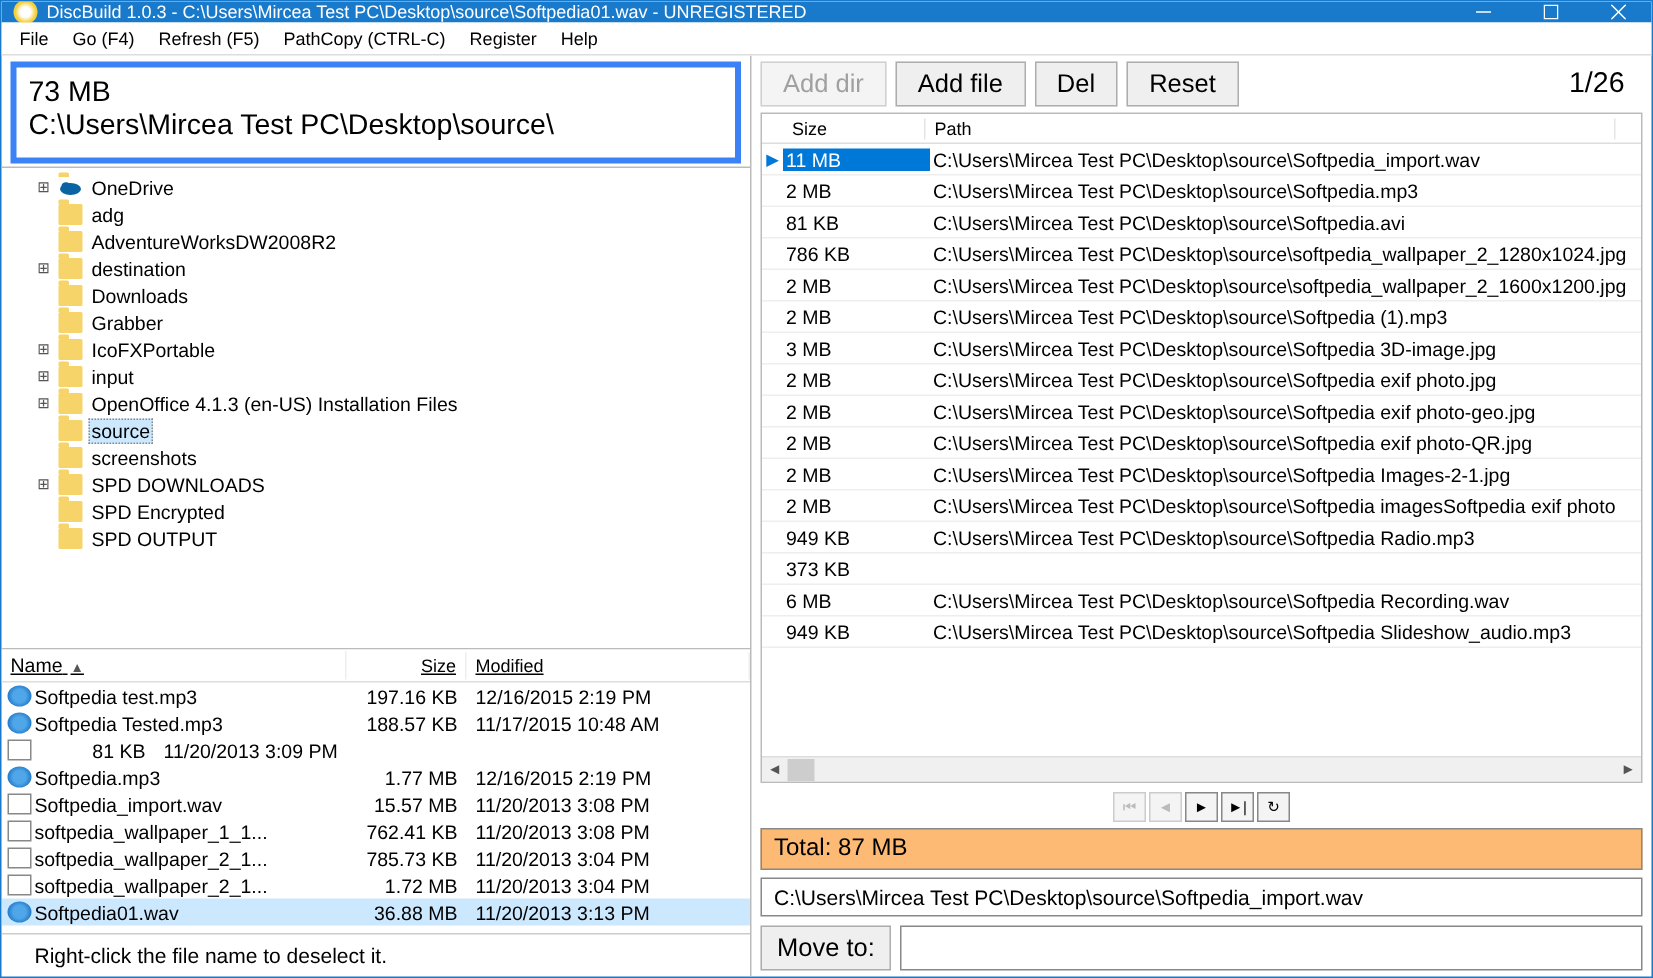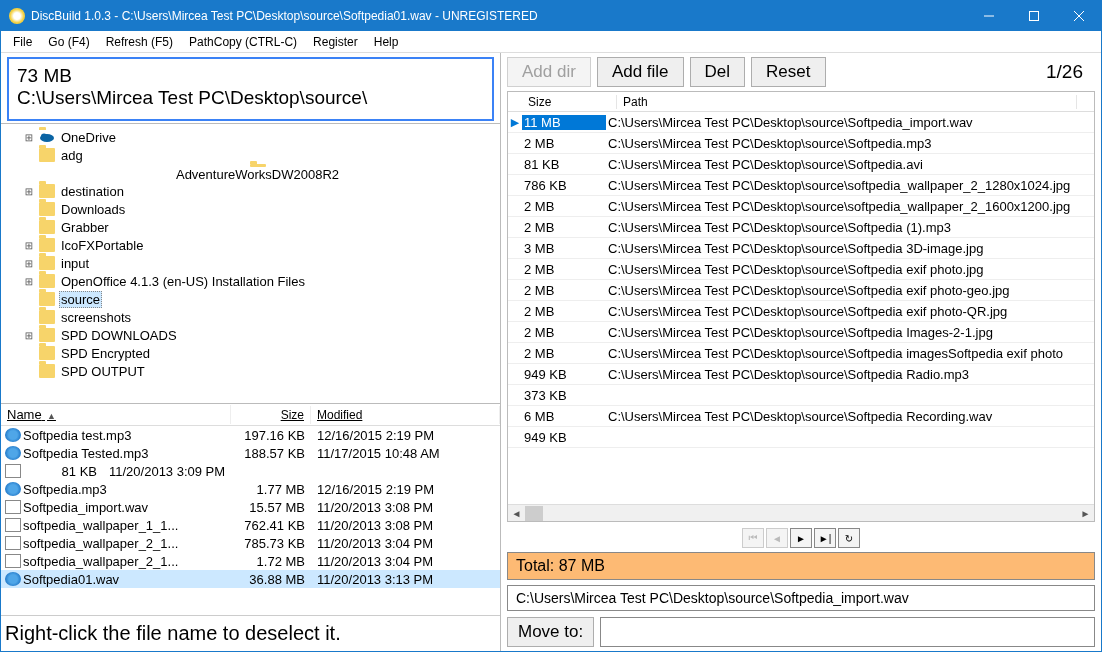--- a/index.html
+++ b/index.html
@@ -1,33 +1,33 @@
 <!DOCTYPE html>
 <html><head>
 <meta charset="utf-8">
 <style>
 * { margin: 0; padding: 0; box-sizing: border-box; font-family: "Segoe UI", Tahoma, sans-serif; font-size: 13px; }
 body { width: 1102px; height: 652px; background: #fff; border: 1px solid #1979ca; display: flex; flex-direction: column; overflow: hidden; }
 
 
-.titlebar { height: 30px; background: #1979ca; color: #fff; display: flex; align-items: center; padding-left: 8px; }
+.titlebar { height: 14px; background: #1979ca; color: #fff; display: flex; align-items: center; padding-left: 8px; }
 .titlebar .icon { width: 16px; height: 16px; background: radial-gradient(circle, #fff 30%, #f4d03f 60%); border-radius: 50%; margin-right: 6px; }
 .titlebar .title { flex: 1; font-size: 12px; }
 .titlebar .wbtn { width: 45px; height: 30px; display: flex; align-items: center; justify-content: center; color: #fff; cursor: pointer; }
 
 
 .menubar { height: 22px; background: #fff; display: flex; align-items: center; padding: 0 4px; border-bottom: 1px solid #ddd; }
 .menubar .mitem { padding: 2px 8px; cursor: pointer; font-size: 12px; }
 
 
 .main { flex: 1; display: flex; overflow: hidden; }
 
 
 .left { width: 500px; display: flex; flex-direction: column; border-right: 1px solid #bbb; }
-.infobox { border: 2px solid #3b82f6; margin: 4px 6px 2px 6px; padding: 6px 8px 10px 8px; }
+.infobox { border: 4px solid #3b82f6; margin: 4px 6px 2px 6px; padding: 6px 8px 10px 8px; }
 .infobox .size { font-size: 19px; }
 .infobox .path { font-size: 19px; }
 
 
 .tree { flex: 1; overflow-y: auto; overflow-x: hidden; padding: 4px 2px; border-top: 1px solid #bbb; }
 .tnode { display: flex; align-items: center; height: 18px; white-space: nowrap; cursor: pointer; }
 .tnode .exp { width: 12px; text-align: center; color: #555; font-size: 10px; margin-left: 6px; }
 .tnode .ficon { width: 16px; height: 14px; background: #f7d46a; border-radius: 1px; margin: 0 4px; position: relative; }
 .tnode .ficon::before { content:""; position:absolute; top:-3px; left:0; width:7px; height:3px; background:#f7d46a; border-radius:1px 1px 0 0; }
 .tnode .ficon.onedrive { background: none; }
@@ -45,39 +45,39 @@
 .flbody { flex:1; overflow-y:auto; overflow-x:hidden; }
 .frow { display:flex; height:18px; align-items:center; cursor:pointer; }
 .frow.sel { background:#cce8ff; }
 .frow .ic { width:16px; height:14px; margin:0 2px 0 4px; display:inline-block; }
 .frow .ic.audio { background: radial-gradient(circle, #4fa6e8 40%, #1b72c4 80%); border-radius:50%; }
 .frow .ic.doc { background:#fff; border:1px solid #888; }
 .frow .nm { width:208px; overflow:hidden; text-overflow:ellipsis; white-space:nowrap; }
 .frow .sz { width:80px; text-align:right; padding-right:6px; }
 .frow .md { flex:1; padding-left:6px; }
 
-.hint { padding: 6px 4px; font-size: 20px; border-top:1px solid #ccc;margin-top:22px; }
+.hint { padding: 6px 22px; font-size: 14px; border-top:1px solid #ccc; }
 
 
 .right { flex:1; display:flex; flex-direction:column; padding: 4px 6px 4px 6px; }
 .toolbar { display:flex; align-items:center; gap:6px; margin-bottom:4px; }
 .toolbar .btn { height:30px; padding:0 14px; font-size:17px; background:#efefef; border:1px solid #adadad; cursor:pointer; display:flex; align-items:center; }
 .toolbar .btn.disabled { color:#a0a0a0; background:#f4f4f4; border-color:#d0d0d0; cursor:default; }
 .toolbar .counter { margin-left:auto; font-size:19px; padding-right:12px; }
 
 .rtable { flex:1; border:1px solid #bbb; display:flex; flex-direction:column; overflow:hidden; }
 .rthead { display:flex; background:#fff; border-bottom:1px solid #ddd; height:20px; align-items:center; }
 .rthead .col { padding:0 6px; border-right:1px solid #e5e5e5; font-size:12px; }
 .rthead .col.size { width:95px; }
 .rthead .col.path { flex:1; }
 .rthead .sc { width:17px; }
 .rtbody { flex:1; overflow-y:scroll; overflow-x:hidden; }
 .rrow { display:flex; height:21px; align-items:center; border-bottom:1px solid #eee; cursor:pointer; white-space:nowrap; }
 .rrow .mark { width:14px; text-align:center; color:#333; font-size:11px; }
-.rrow .sz { width:84px; padding-left:2px; }
+.rrow .sz { width:98px; padding-left:2px; }
 .rrow .pt { flex:1; overflow:hidden; text-overflow:ellipsis; padding-left:2px; }
 .rrow.sel .sz { background:#0078d7; color:#fff; }
 .rrow.sel .mark { color:#0078d7; }
 .rhscroll { height:17px; background:#f0f0f0; border-top:1px solid #ddd; display:flex; align-items:center; }
 .rhscroll .arrow { width:17px; height:17px; display:flex; align-items:center; justify-content:center; font-size:10px; color:#555; }
 .rhscroll .thumb { width:18px; height:15px; background:#cdcdcd; margin-left:0; }
 
 .player { display:flex; justify-content:center; gap:2px; padding:6px 0 4px 0; }
 .player .pbtn { width:22px; height:20px; border:1px solid #888; background:#f4f4f4; display:flex; align-items:center; justify-content:center; font-size:10px; cursor:pointer; }
 .player .pbtn.disabled { color:#bbb; border-color:#ccc; cursor:default; }
@@ -142,21 +142,21 @@
               <ellipse cx="8" cy="8" rx="7" ry="4" fill="#0a64a4"></ellipse>
               <ellipse cx="5" cy="6" rx="3" ry="2.5" fill="#0a64a4"></ellipse>
             </svg></span>
           <span class="lbl">OneDrive</span>
         </div>
         <div class="tnode" style="padding-left: 14px;">
           <span class="exp"></span>
           <span class="ficon "></span>
           <span class="lbl">adg</span>
         </div>
-        <div class="tnode" style="padding-left: 14px; flex-direction: column;">
+        <div class="tnode" style="padding-left: 14px;">
           <span class="exp"></span>
           <span class="ficon "></span>
           <span class="lbl">AdventureWorksDW2008R2</span>
         </div>
         <div class="tnode" style="padding-left: 14px;">
           <span class="exp">⊞</span>
           <span class="ficon "></span>
           <span class="lbl">destination</span>
         </div>
         <div class="tnode" style="padding-left: 14px;">
@@ -364,20 +364,21 @@
             <span class="sz">373 KB</span>
           </div>
           <div class="rrow">
             <span class="mark"></span>
             <span class="sz">6 MB</span>
             <span class="pt">C:\Users\Mircea Test PC\Desktop\source\Softpedia Recording.wav</span>
           </div>
           <div class="rrow">
             <span class="mark"></span>
             <span class="sz">949 KB</span>
+            <span class="pt">C:\Users\Mircea Test PC\Desktop\source\Softpedia Slideshow_audio.mp3</span>
           </div>
         </div>
       <div class="rhscroll">
         <div class="arrow">◄</div>
         <div class="thumb"></div>
         <div style="flex:1"></div>
         <div class="arrow">►</div>
       </div>
     </div>
 

